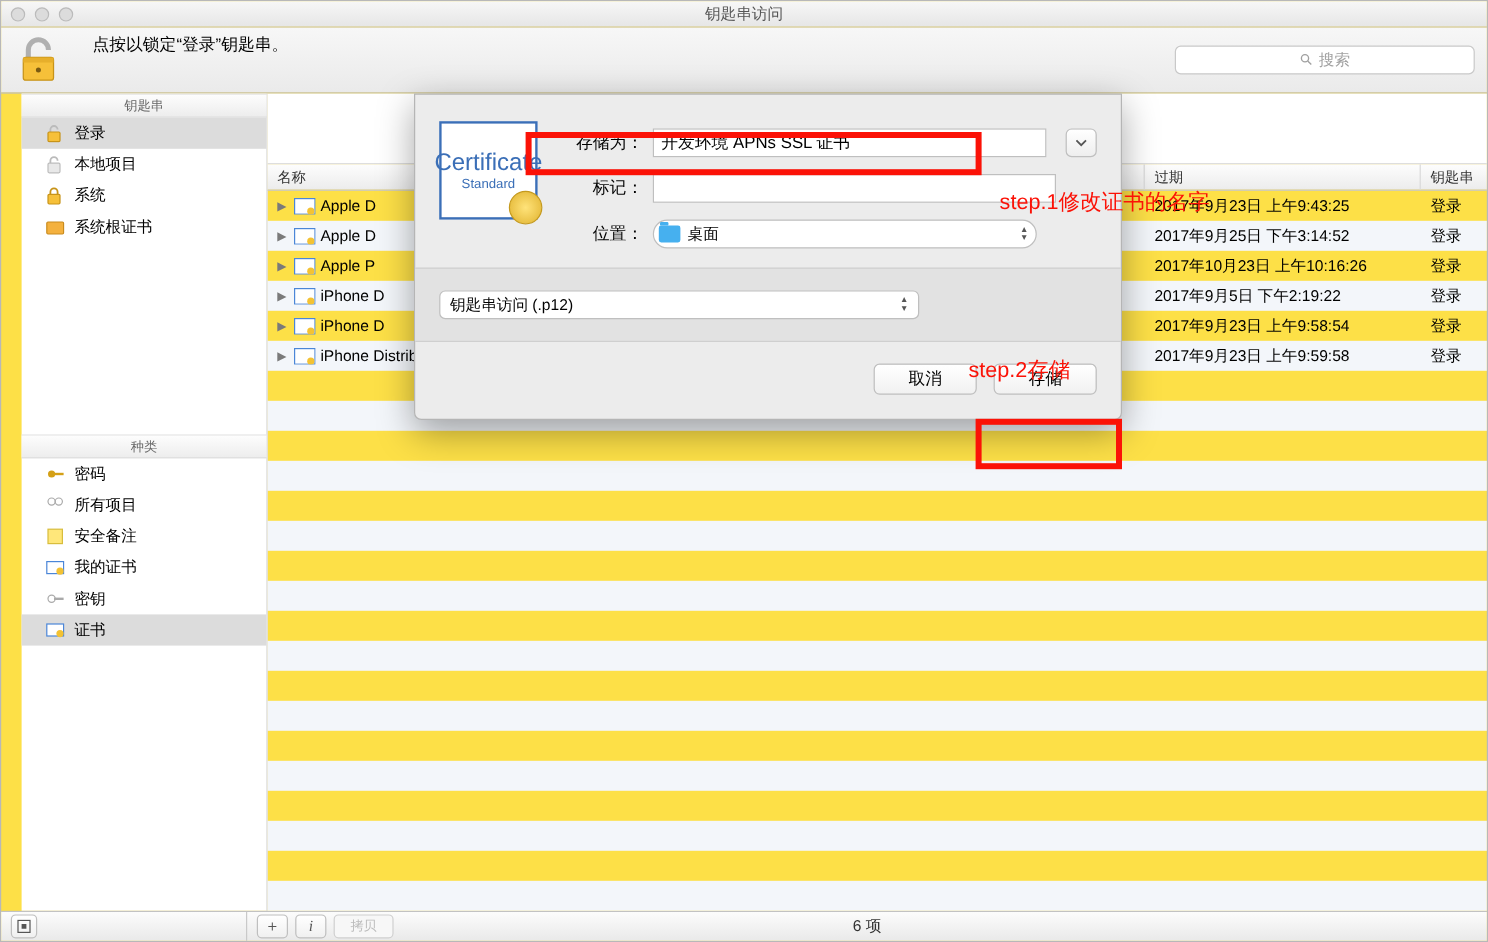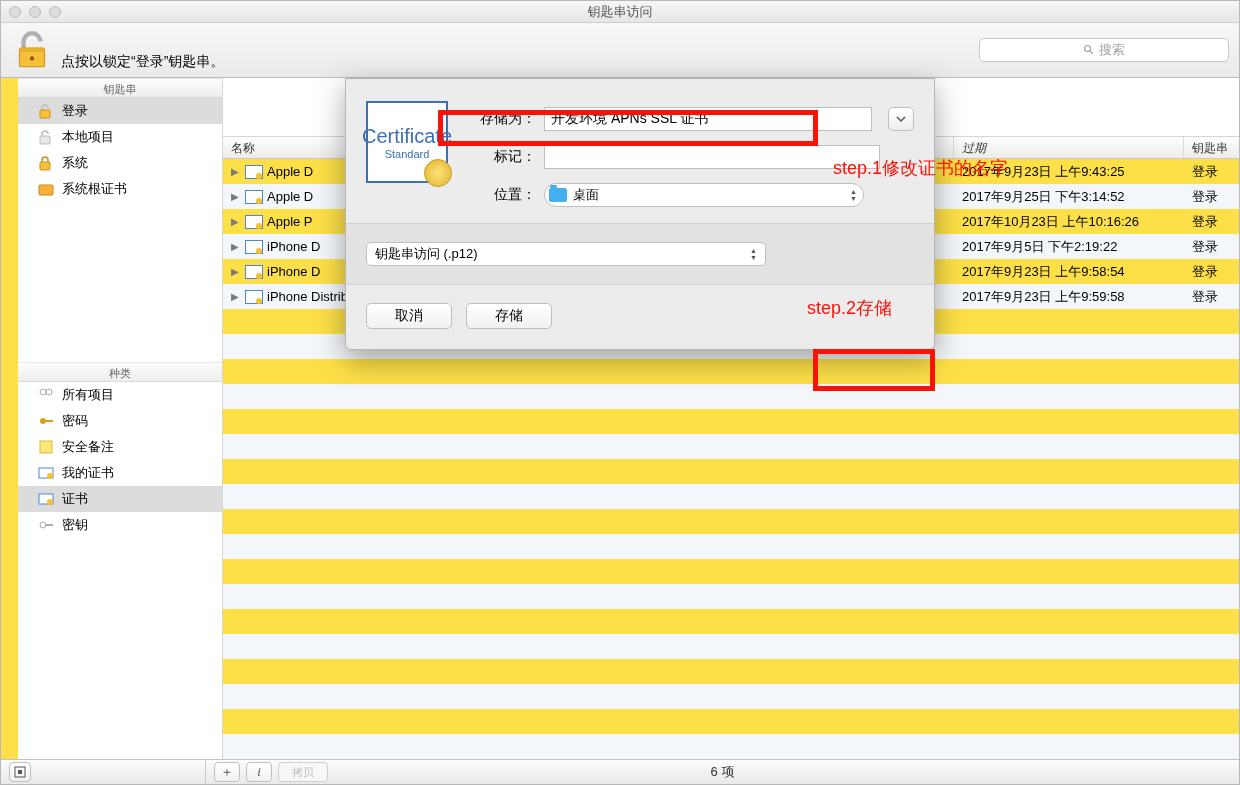--- a/index.html
+++ b/index.html
@@ -2,38 +2,38 @@
 <html><head>
 <meta charset="utf-8">
 <style>
   * { box-sizing: border-box; margin: 0; padding: 0; font-family: -apple-system, "Helvetica Neue", Arial, sans-serif; font-size: 13px; }
   body { width: 1240px; height: 785px; overflow: hidden; background: #ececec; }
   .window { width:1240px; height:785px; border:1px solid #b8b8b8; background:#fde047; display:flex; flex-direction:column; }
   .titlebar { height:22px; background:linear-gradient(#f7f7f7,#e6e6e6); border-bottom:1px solid #cfcfcf; display:flex; align-items:center; padding:0 8px; position:relative; }
   .tl-btn { width:12px; height:12px; border-radius:50%; margin-right:8px; border:1px solid #bbb; background:#dcdcdc; }
   .win-title { position:absolute; left:0; right:0; text-align:center; font-size:13px; color:#555; }
   .toolbar { height:55px; background:linear-gradient(#f7f7f7,#eaeaea); border-bottom:1px solid #bdbdbd; display:flex; align-items:center; padding:0 10px; }
-  .lock-area { display:flex; align-items:flex-end; gap:8px; }
+  .lock-area { display:flex; align-items:flex-start; gap:24px; }
   .lock-svg { width:42px; height:42px; }
   .lock-text { font-size:14px; color:#000; }
   .searchbox { margin-left:auto; width:250px; height:24px; border:1px solid #c9c9c9; border-radius:5px; background:#fff; display:flex; align-items:center; justify-content:center; color:#a0a0a0; }
   .searchbox svg { width:12px; height:12px; margin-right:4px; fill:#a0a0a0; }
   .body { flex:1; display:flex; min-height:0;padding-left:17px; }
   .sidebar { width:205px; background:#fff; border-right:1px solid #d6d6d6; display:flex; flex-direction:column; }
   .sb-header { height:20px; background:linear-gradient(#fdfdfd,#ededed); border-bottom:1px solid #d9d9d9; border-top:1px solid #e5e5e5; text-align:center; font-size:11px; color:#666; line-height:20px; }
   .sb-list { }
   .sb-item { height:26px; display:flex; align-items:center; padding-left:20px; gap:8px; font-size:14px; color:#000; }
   .sb-item.active { background:#dcdcdc; }
   .ic { width:16px; height:16px; display:inline-flex; align-items:center; justify-content:center; }
   .main { flex:1; display:flex; flex-direction:column; position:relative; }
   .detail-area { height:155px; border-bottom:1px solid #d6d6d6; background:#fff; }
   .col-header { height:22px; display:flex; background:linear-gradient(#fdfdfd,#ececec); border-bottom:1px solid #c9c9c9; }
   .ch { border-right:1px solid #d9d9d9; padding:3px 8px; font-size:12px; color:#333; }
   .ch.name { flex:1; }
-  .ch.exp { flex:0 0 230px;font-style:italic; }
+  .ch.exp { flex:0 0 230px; }
   .ch.kc { flex:0 0 55px; border-right:none; }
   .rows { position:relative; }
   .row { height:25px; display:flex; align-items:center; }
   .row.alt { background:#f3f6fa; }
   .cell-name { flex:1; display:flex; align-items:center; padding-left:8px; gap:4px; overflow:hidden; white-space:nowrap; }
   .tri { width:10px; color:#7a7a7a; font-size:10px; }
   .cert-ic { width:18px; height:14px; }
   .cell-exp { flex:0 0 230px; padding-left:8px; font-size:13px; }
   .cell-kc { flex:0 0 55px; padding-left:8px; }
   .empty-rows .row { height:25px; }
@@ -56,21 +56,21 @@
   .flabel { width:72px; text-align:right; font-size:14px; color:#000; }
   .finput { flex:1; height:24px; border:1px solid #bfbfbf; background:#fff; padding:0 6px; font-size:14px; }
   .save-input-wrap { flex:1; display:flex; }
   .chev-btn { width:26px; height:24px; border:1px solid #bfbfbf; border-radius:5px; background:linear-gradient(#fff,#eee); display:flex; align-items:center; justify-content:center; margin-left:8px; }
   .loc-select { flex:1; height:24px; border:1px solid #bfbfbf; border-radius:5px; background:#fff; display:flex; align-items:center; padding:0 6px 0 4px; gap:6px; position:relative; }
   .loc-ic { width:18px; height:14px; background:#46b0ef; border-radius:2px; position:relative; }
   .loc-ic::before { content:""; position:absolute; top:-3px; left:1px; width:7px; height:3px; background:#46b0ef; border-radius:1px; }
   .stepper { margin-left:auto; display:flex; flex-direction:column; font-size:7px; color:#555; line-height:7px; }
   .dlg-mid { background:#e2e2e2; border-top:1px solid #cfcfcf; border-bottom:1px solid #cfcfcf; padding:18px 20px; }
   .fmt-select { width:400px; height:24px; border:1px solid #bfbfbf; border-radius:5px; background:#fff; display:flex; align-items:center; padding:0 8px; font-size:14px; position:relative; }
-  .dlg-bot { padding:18px 20px 20px; display:flex; gap:14px; }
+  .dlg-bot { padding:18px 20px 20px; display:flex; justify-content:flex-end; gap:14px; }
   .btn { width:86px; height:26px; border:1px solid #bfbfbf; border-radius:5px; background:linear-gradient(#fff,#f1f1f1); font-size:14px; }
 
   
   .redbox { position:absolute; border:5px solid #fb1207; pointer-events:none; z-index:20; }
   .redtext { position:absolute; color:#fb1207; font-size:18px; font-weight:500; z-index:20; pointer-events:none; font-family: "PingFang SC", sans-serif; }
 </style>
 </head>
 <body>
 
 <div class="window">
@@ -139,69 +139,69 @@
             </span>
           <span>系统根证书</span>
         </div>
       </div>
       <div style="flex:0 0 160px"></div>
       <div class="sb-header">种类</div>
       <div class="sb-list">
         <div class="sb-item">
           <span class="ic">
               <svg width="16" height="16">
+                <circle cx="5" cy="8" r="3" fill="#d4a017"></circle>
+                <rect x="7" y="7" width="8" height="2" fill="#d4a017"></rect>
+              </svg>
+            </span>
+          <span>密码</span>
+        </div>
+        <div class="sb-item">
+          <span class="ic">
+              <svg width="16" height="16">
                 <circle cx="5" cy="5" r="3" fill="none" stroke="#aaa"></circle>
                 <circle cx="11" cy="5" r="3" fill="none" stroke="#aaa"></circle>
               </svg>
             </span>
           <span>所有项目</span>
         </div>
         <div class="sb-item">
           <span class="ic">
               <svg width="16" height="16">
-                <circle cx="5" cy="8" r="3" fill="#d4a017"></circle>
-                <rect x="7" y="7" width="8" height="2" fill="#d4a017"></rect>
-              </svg>
-            </span>
-          <span>密码</span>
-        </div>
-        <div class="sb-item">
-          <span class="ic">
-              <svg width="16" height="16">
                 <rect x="2" y="2" width="12" height="12" fill="#ffe77a" stroke="#d8bd3c"></rect>
               </svg>
             </span>
           <span>安全备注</span>
         </div>
         <div class="sb-item">
           <span class="ic">
               <svg width="16" height="16">
                 <rect x="1" y="3" width="14" height="10" fill="#fff" stroke="#4b86d8"></rect>
                 <circle cx="12" cy="11" r="3" fill="#f3c233"></circle>
               </svg>
             </span>
           <span>我的证书</span>
         </div>
+        <div class="sb-item">
+          <span class="ic">
+              <svg width="16" height="16">
+                <circle cx="5" cy="8" r="3" fill="none" stroke="#aaa"></circle>
+                <rect x="7" y="7" width="8" height="2" fill="#aaa"></rect>
+              </svg>
+            </span>
+          <span>密钥</span>
+        </div>
         <div class="sb-item active">
           <span class="ic">
               <svg width="16" height="16">
                 <rect x="1" y="3" width="14" height="10" fill="#fff" stroke="#4b86d8"></rect>
                 <circle cx="12" cy="11" r="3" fill="#f3c233"></circle>
               </svg>
             </span>
           <span>证书</span>
-        </div>
-        <div class="sb-item">
-          <span class="ic">
-              <svg width="16" height="16">
-                <circle cx="5" cy="8" r="3" fill="none" stroke="#aaa"></circle>
-                <rect x="7" y="7" width="8" height="2" fill="#aaa"></rect>
-              </svg>
-            </span>
-          <span>密钥</span>
         </div>
       </div>
     </div>
 
     <div class="main">
       <div class="detail-area"></div>
       <div class="col-header">
         <div class="ch name">名称</div>
 
         <div class="ch exp">过期</div>

